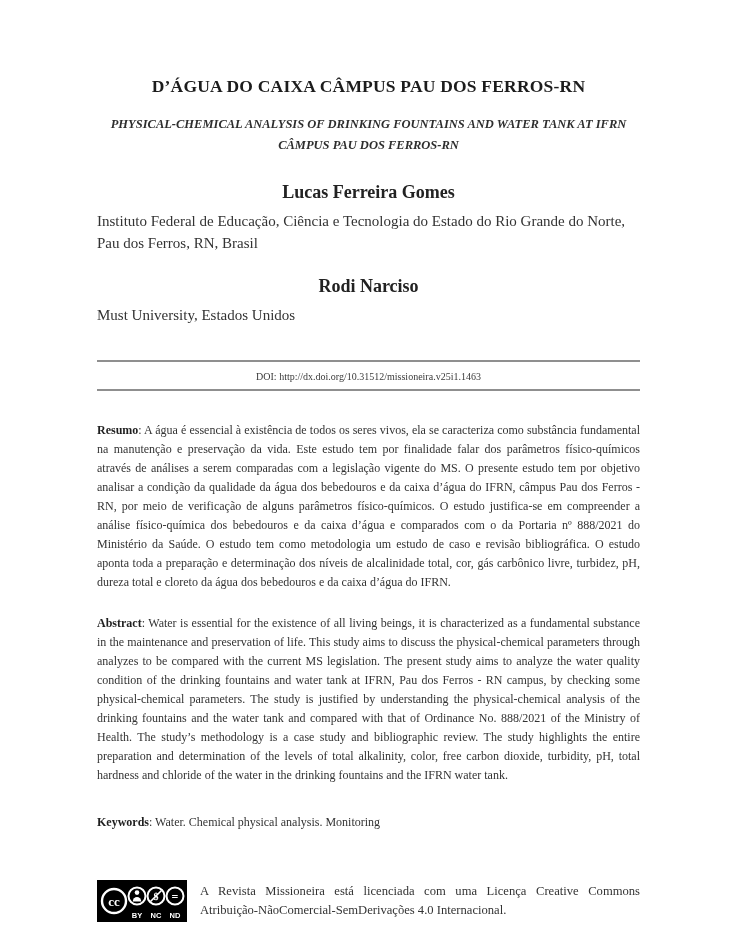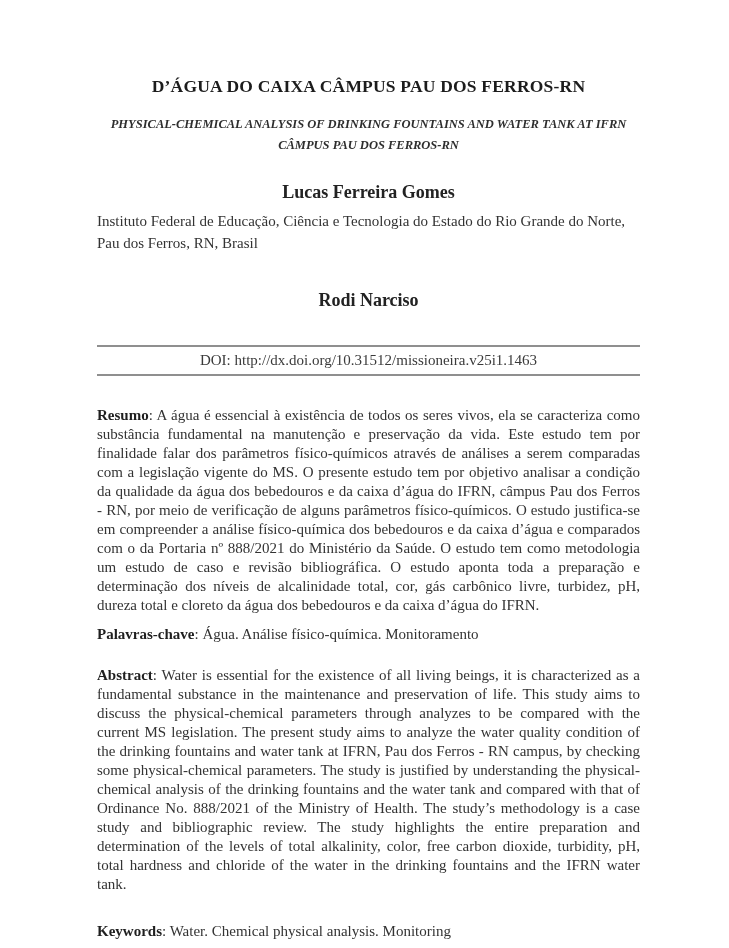--- a/index.html
+++ b/index.html
@@ -31,43 +31,43 @@
     text-align: center;
     color: #2e2e2e;
   }
   .author-name {
     margin: 26px 0 0 0;
     font-size: 18px;
     font-weight: bold;
     text-align: center;
     color: #222222;
   }
-  .author-name.second { margin-top: 36px; }
+  .author-name.second { margin-top: 22px; }
   .affiliation {
     margin: 7px 0 0 0;
     font-size: 15px;
     line-height: 22px;
     text-align: left;
     color: #333333;
   }
   .doi-bar {
     margin-top: 34px;
     border-top: 2px solid #8f8f8f;
     border-bottom: 2px solid #8f8f8f;
     padding: 4px 0 5px 0;
     text-align: center;
   }
   .doi-text {
-    font-size: 15px;
+    font-size: 10px;
     color: #3a3a3a;
     text-decoration: none;
   }
   .par {
     margin: 0;
-    font-size: 15px;
+    font-size: 12px;
     line-height: 19px;
     text-align: justify;
     color: #333333;
   }
   .par b { color: #1f1f1f; }
   .resumo-par   { margin-top: 30px; }
   .keywords-pt  { margin-top: 10px; }
   .abstract-par { margin-top: 22px; }
   .keywords-en  { margin-top: 28px; }
   .license-row {
@@ -92,28 +92,28 @@
 <div class="page">
 
   <h1 class="title"><br><span>D’ÁGUA DO CAIXA CÂMPUS PAU DOS FERROS-RN</span></h1>
 
   <h2 class="subtitle"><span>PHYSICAL-CHEMICAL ANALYSIS OF DRINKING FOUNTAINS AND WATER TANK AT IFRN</span><br><span>CÂMPUS PAU DOS FERROS-RN</span></h2>
 
   <p class="author-name">Lucas Ferreira Gomes</p>
   <p class="affiliation">Instituto Federal de Educação, Ciência e Tecnologia do Estado do Rio Grande do Norte, Pau dos Ferros, RN, Brasil</p>
 
   <p class="author-name second">Rodi Narciso</p>
+  <p class="affiliation">Must University, Estados Unidos</p>
 
   <div class="doi-bar">
     <span class="doi-text">DOI: http://dx.doi.org/10.31512/missioneira.v25i1.1463</span>
   </div>
 
   <p class="par resumo-par"><b>Resumo</b><span>: A água é essencial à existência de todos os seres vivos, ela se caracteriza como substância fundamental na manutenção e preservação da vida. Este estudo tem por finalidade falar dos parâmetros físico-químicos através de análises a serem comparadas com a legislação vigente do MS. O presente estudo tem por objetivo analisar a condição da qualidade da água dos bebedouros e da caixa d’água do IFRN, câmpus Pau dos Ferros - RN, por meio de verificação de alguns parâmetros físico-químicos. O estudo justifica-se em compreender a análise físico-química dos bebedouros e da caixa d’água e comparados com o da Portaria nº 888/2021 do Ministério da Saúde. O estudo tem como metodologia um estudo de caso e revisão bibliográfica. O estudo aponta toda a preparação e determinação dos níveis de alcalinidade total, cor, gás carbônico livre, turbidez, pH, dureza total e cloreto da água dos bebedouros e da caixa d’água do IFRN.</span></p>
 
-  <p class="par keywords-pt"><b>Palavras-chave</b><span>: Água. Análise físico-química. Monitoramento</span></p>
 
   <p class="par abstract-par"><b>Abstract</b><span>: Water is essential for the existence of all living beings, it is characterized as a fundamental substance in the maintenance and preservation of life. This study aims to discuss the physical-chemical parameters through analyzes to be compared with the current MS legislation. The present study aims to analyze the water quality condition of the drinking fountains and water tank at IFRN, Pau dos Ferros - RN campus, by checking some physical-chemical parameters. The study is justified by understanding the physical-chemical analysis of the drinking fountains and the water tank and compared with that of Ordinance No. 888/2021 of the Ministry of Health. The study’s methodology is a case study and bibliographic review. The study highlights the entire preparation and determination of the levels of total alkalinity, color, free carbon dioxide, turbidity, pH, total hardness and chloride of the water in the drinking fountains and the IFRN water tank.</span></p>
 
   <p class="par keywords-en"><b>Keywords</b><span>: Water. Chemical physical analysis. Monitoring</span></p>
 
   <div class="license-row">
     <div class="cc-badge">
       <svg width="90" height="42" viewBox="0 0 90 42" xmlns="http://www.w3.org/2000/svg">
         <rect x="0" y="0" width="90" height="42" fill="#000000"></rect>
         <g>

